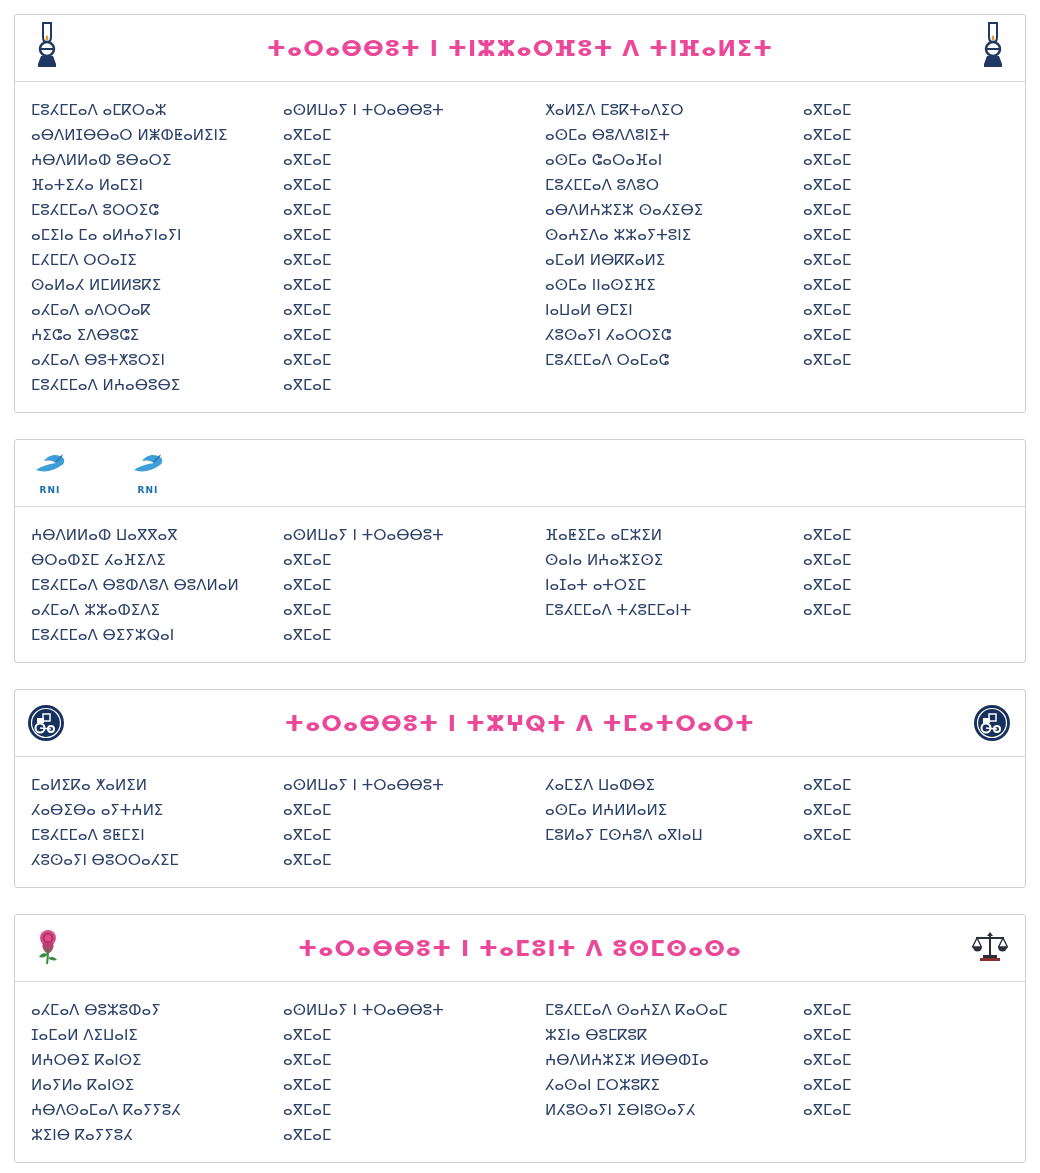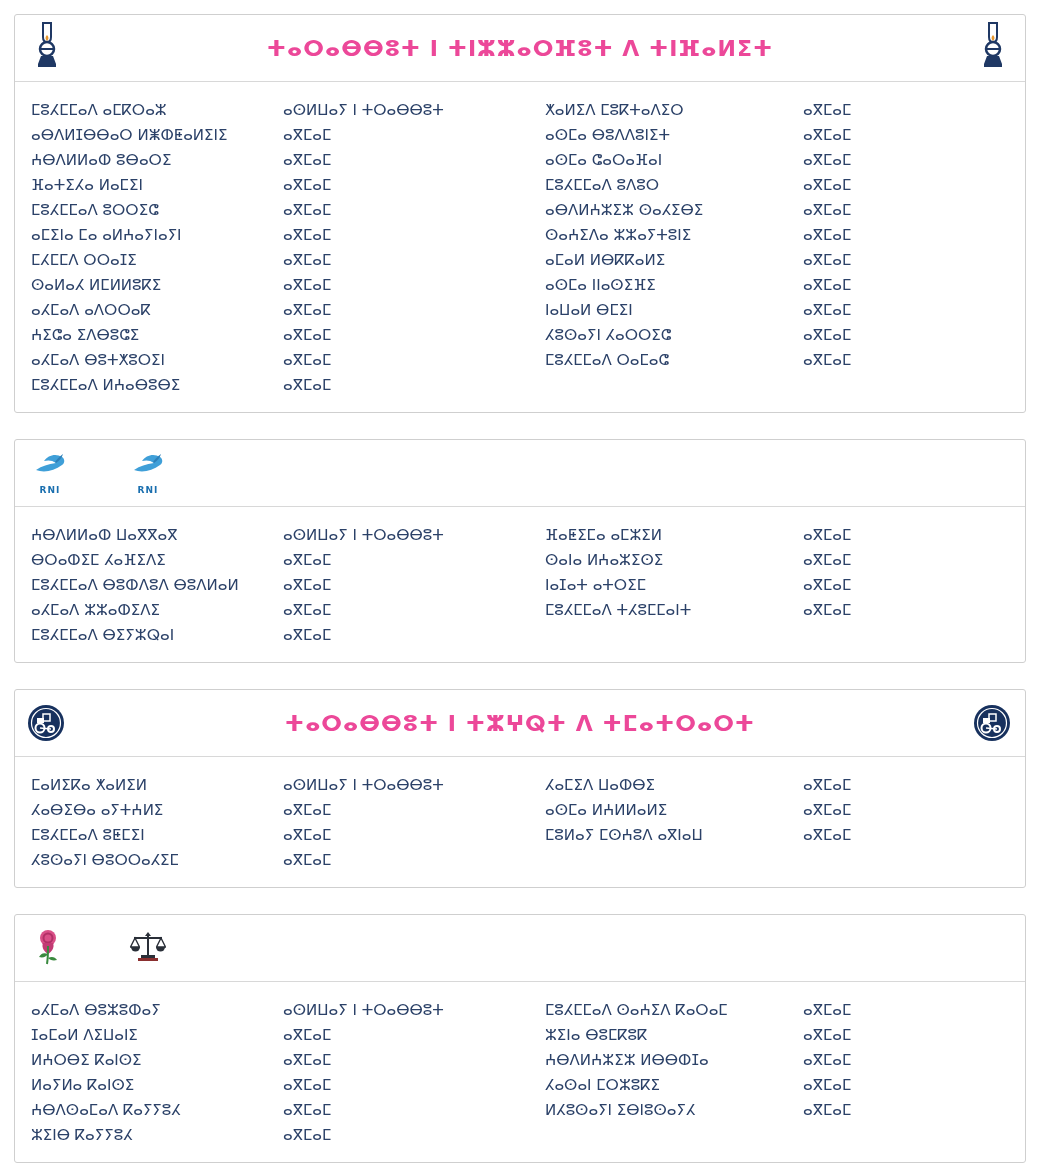--- a/index.html
+++ b/index.html
@@ -303,20 +303,21 @@
         <div class="logo-slot">
           <div style="width:46px;text-align:center;"><svg width="34" height="40" viewBox="0 0 34 40" style="margin:0 auto;">
               <circle cx="15" cy="10" r="8" fill="#d94f87"></circle>
               <circle cx="15" cy="10" r="4.5" fill="none" stroke="#b23067" stroke-width="2"></circle>
               <path d="M10 15 C8 20 12 24 15 26 C18 24 22 20 20 15 z" fill="#c23b74"></path>
               <path d="M15 18 C15 26 15 30 14 36" stroke="#3a8a3f" stroke-width="2" fill="none"></path>
               <path d="M15 26 C10 24 8 26 6 29 C10 30 13 29 15 26 z" fill="#3a8a3f"></path>
               <path d="M15 30 C19 28 22 29 24 32 C20 33 17 32 15 30 z" fill="#3a8a3f"></path>
             </svg><span class="cap-bar" style="width:30px;background:#d94f87;"></span></div>
         </div>
+        <div class="section-title">ⵜⴰⵔⴰⴱⴱⵓⵜ ⵏ ⵜⴰⵎⵓⵏⵜ ⴷ ⵓⵙⵎⵙⴰⵙⴰ</div>
         <div class="logo-slot right">
           <div style="width:46px;text-align:center;"><svg width="38" height="34" viewBox="0 0 38 34" style="margin:0 auto;">
               <line x1="19" y1="3" x2="19" y2="24" stroke="#2a2f38" stroke-width="2"></line>
               <path d="M19 1 l3 4 h-6 z" fill="#2a2f38"></path>
               <line x1="5" y1="7" x2="33" y2="7" stroke="#2a2f38" stroke-width="2"></line>
               <path d="M1 16 h10 M1.5 16 l4.5 -9 l4.5 9" stroke="#2a2f38" stroke-width="1.4" fill="none"></path>
               <path d="M2 16 a4.5 4.5 0 0 0 9 0" fill="#2a2f38"></path>
               <path d="M27 16 h10 M27.5 16 l4.5 -9 l4.5 9" stroke="#2a2f38" stroke-width="1.4" fill="none"></path>
               <path d="M27 16 a4.5 4.5 0 0 0 9 0" fill="#2a2f38"></path>
               <rect x="12" y="24" width="14" height="3" fill="#2a2f38"></rect>

